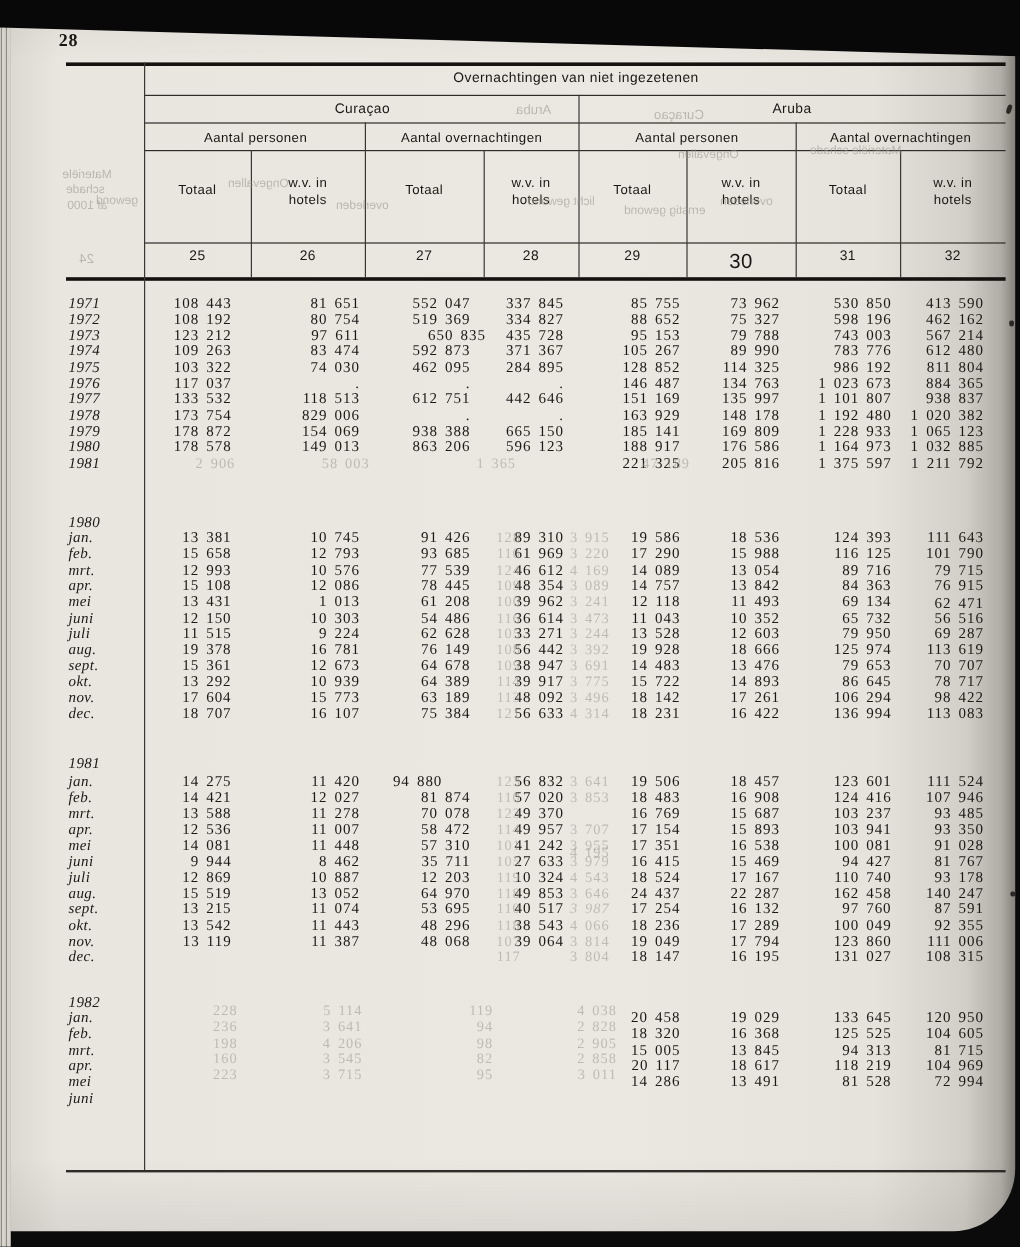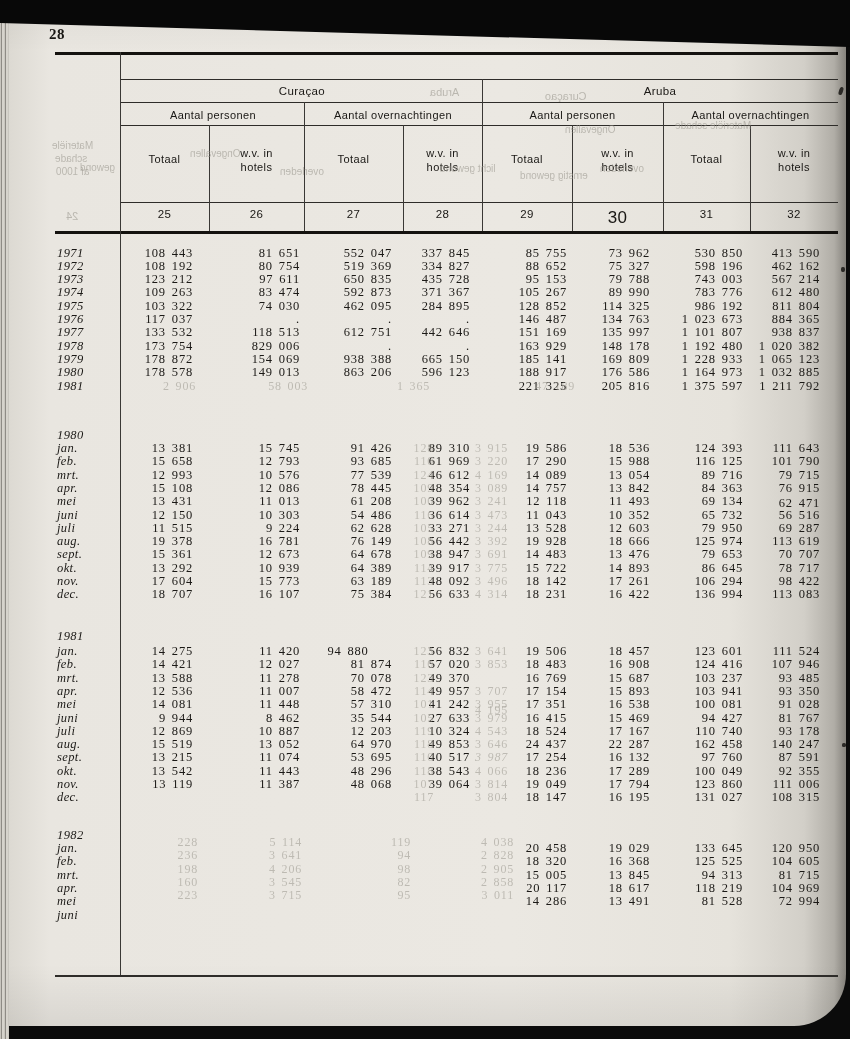--- a/index.html
+++ b/index.html
@@ -57,20 +57,21 @@
 
   <div class="vline" style="left:120px;top:52px;height:923px;"></div>
   <div class="vline" style="left:482px;top:79px;height:152px;"></div>
   <div class="vline" style="left:304px;top:102px;height:129px;"></div>
   <div class="vline" style="left:663px;top:102px;height:129px;"></div>
   <div class="vline" style="left:209px;top:125px;height:106px;"></div>
   <div class="vline" style="left:403px;top:125px;height:106px;"></div>
   <div class="vline" style="left:572px;top:125px;height:106px;"></div>
   <div class="vline" style="left:750px;top:125px;height:106px;"></div>
 
+  <div class="t sans cen" style="left:122px;top:59px;width:716px;">Overnachtingen van niet ingezetenen</div>
   <div class="t sans cen" style="left:122px;top:85px;width:360px;">Curaçao</div>
   <div class="t sans cen" style="left:482px;top:85px;width:356px;">Aruba</div>
   <div class="t sans cen" style="left:122px;top:109px;width:182px;font-size:11px;">Aantal personen</div>
   <div class="t sans cen" style="left:304px;top:109px;width:178px;font-size:11px;">Aantal overnachtingen</div>
   <div class="t sans cen" style="left:482px;top:109px;width:181px;font-size:11px;">Aantal personen</div>
   <div class="t sans cen" style="left:663px;top:109px;width:175px;font-size:11px;">Aantal overnachtingen</div>
   <div id="colheads">
       <div class="t sans cen" style="left: 120px; width: 89px; top: 152px; position: absolute; line-height: 14px; font-size: 11px;">Totaal</div>
       <div class="t sans cen" style="left: 120px; width: 89px; top: 208px; font-size: 11.5px;">25</div>
       <div class="t sans cen" style="left: 209px; width: 95px; top: 146px; position: absolute; line-height: 14px; font-size: 11px;">w.v. in<br>hotels</div>
@@ -108,21 +109,21 @@
         <div class="num" style="left: 403px; width: 67px; top: 258.8px;">334 827</div>
         <div class="num" style="left: 482px; width: 85px; top: 258.8px;">88 652</div>
         <div class="num" style="left: 572px; width: 78px; top: 258.8px;">75 327</div>
         <div class="num" style="left: 663px; width: 80px; top: 258.8px;">598 196</div>
         <div class="num" style="left: 750px; width: 70px; top: 258.8px;">462 162</div>
       </div>
       <div class="">
         <div class="rowlab" style="top: 272.1px;">1973</div>
         <div class="num" style="left: 120px; width: 73px; top: 272.1px;">123 212</div>
         <div class="num" style="left: 209px; width: 91px; top: 272.1px;">97 611</div>
-        <div class="num" style="left: 304px; width: 88px; top: 272.1px;">650 835</div>
+        <div class="num" style="left: 317px; width: 88px; top: 272.1px;">650 835</div>
         <div class="num" style="left: 403px; width: 67px; top: 272.1px;">435 728</div>
         <div class="num" style="left: 482px; width: 85px; top: 272.1px;">95 153</div>
         <div class="num" style="left: 572px; width: 78px; top: 272.1px;">79 788</div>
         <div class="num" style="left: 663px; width: 80px; top: 272.1px;">743 003</div>
         <div class="num" style="left: 750px; width: 70px; top: 272.1px;">567 214</div>
       </div>
       <div class="">
         <div class="rowlab" style="top: 285.4px;">1974</div>
         <div class="num" style="left: 120px; width: 73px; top: 285.4px;">109 263</div>
         <div class="num" style="left: 209px; width: 91px; top: 285.4px;">83 474</div>
@@ -203,21 +204,21 @@
         <div class="rowlab" style="top: 378.5px;">1981</div>
         <div class="num" style="left: 482px; width: 85px; top: 378.5px;">221 325</div>
         <div class="num" style="left: 572px; width: 78px; top: 378.5px;">205 816</div>
         <div class="num" style="left: 663px; width: 80px; top: 378.5px;">1 375 597</div>
         <div class="num" style="left: 750px; width: 70px; top: 378.5px;">1 211 792</div>
       </div>
       <div class="rowlab blklab" style="top: 428px;">1980</div>
       <div class="">
         <div class="rowlab" style="top: 441px;">jan.</div>
         <div class="num" style="left: 120px; width: 73px; top: 441px;">13 381</div>
-        <div class="num" style="left: 209px; width: 91px; top: 441px;">15 745</div>
+        <div class="num" style="left: 209px; width: 91px; top: 441px;">10 745</div>
         <div class="num" style="left: 304px; width: 88px; top: 441px;">91 426</div>
         <div class="num" style="left: 403px; width: 67px; top: 441px;">89 310</div>
         <div class="num" style="left: 482px; width: 85px; top: 441px;">19 586</div>
         <div class="num" style="left: 572px; width: 78px; top: 441px;">18 536</div>
         <div class="num" style="left: 663px; width: 80px; top: 441px;">124 393</div>
         <div class="num" style="left: 750px; width: 70px; top: 441px;">111 643</div>
       </div>
       <div class="">
         <div class="rowlab" style="top: 454.3px;">feb.</div>
         <div class="num" style="left: 120px; width: 73px; top: 454.3px;">15 658</div>
@@ -247,21 +248,21 @@
         <div class="num" style="left: 304px; width: 88px; top: 480.9px;">78 445</div>
         <div class="num" style="left: 403px; width: 67px; top: 480.9px;">48 354</div>
         <div class="num" style="left: 482px; width: 85px; top: 480.9px;">14 757</div>
         <div class="num" style="left: 572px; width: 78px; top: 480.9px;">13 842</div>
         <div class="num" style="left: 663px; width: 80px; top: 480.9px;">84 363</div>
         <div class="num" style="left: 750px; width: 70px; top: 480.9px;">76 915</div>
       </div>
       <div class="">
         <div class="rowlab" style="top: 494.2px;">mei</div>
         <div class="num" style="left: 120px; width: 73px; top: 494.2px;">13 431</div>
-        <div class="num" style="left: 209px; width: 91px; top: 494.2px;">11 013</div>
+        <div class="num" style="left: 209px; width: 91px; top: 494.2px;">1 013</div>
         <div class="num" style="left: 304px; width: 88px; top: 494.2px;">61 208</div>
         <div class="num" style="left: 403px; width: 67px; top: 494.2px;">39 962</div>
         <div class="num" style="left: 482px; width: 85px; top: 494.2px;">12 118</div>
         <div class="num" style="left: 572px; width: 78px; top: 494.2px;">11 493</div>
         <div class="num" style="left: 663px; width: 80px; top: 494.2px;">69 134</div>
         <div class="num" style="left: 750px; width: 70px; top: 496px;">62 471</div>
       </div>
       <div class="">
         <div class="rowlab" style="top: 507.5px;">juni</div>
         <div class="num" style="left: 120px; width: 73px; top: 507.5px;">12 150</div>
@@ -392,21 +393,21 @@
         <div class="num" style="left: 403px; width: 67px; top: 697.2px;">41 242</div>
         <div class="num" style="left: 482px; width: 85px; top: 697.2px;">17 351</div>
         <div class="num" style="left: 572px; width: 78px; top: 697.2px;">16 538</div>
         <div class="num" style="left: 663px; width: 80px; top: 697.2px;">100 081</div>
         <div class="num" style="left: 750px; width: 70px; top: 697.2px;">91 028</div>
       </div>
       <div class="">
         <div class="rowlab" style="top: 710.5px;">juni</div>
         <div class="num" style="left: 120px; width: 73px; top: 710.5px;">9 944</div>
         <div class="num" style="left: 209px; width: 91px; top: 710.5px;">8 462</div>
-        <div class="num" style="left: 304px; width: 88px; top: 710.5px;">35 544</div>
+        <div class="num" style="left: 304px; width: 88px; top: 710.5px;">35 711</div>
         <div class="num" style="left: 403px; width: 67px; top: 710.5px;">27 633</div>
         <div class="num" style="left: 482px; width: 85px; top: 710.5px;">16 415</div>
         <div class="num" style="left: 572px; width: 78px; top: 710.5px;">15 469</div>
         <div class="num" style="left: 663px; width: 80px; top: 710.5px;">94 427</div>
         <div class="num" style="left: 750px; width: 70px; top: 710.5px;">81 767</div>
       </div>
       <div class="">
         <div class="rowlab" style="top: 723.8px;">juli</div>
         <div class="num" style="left: 120px; width: 73px; top: 723.8px;">12 869</div>
         <div class="num" style="left: 209px; width: 91px; top: 723.8px;">10 887</div>

